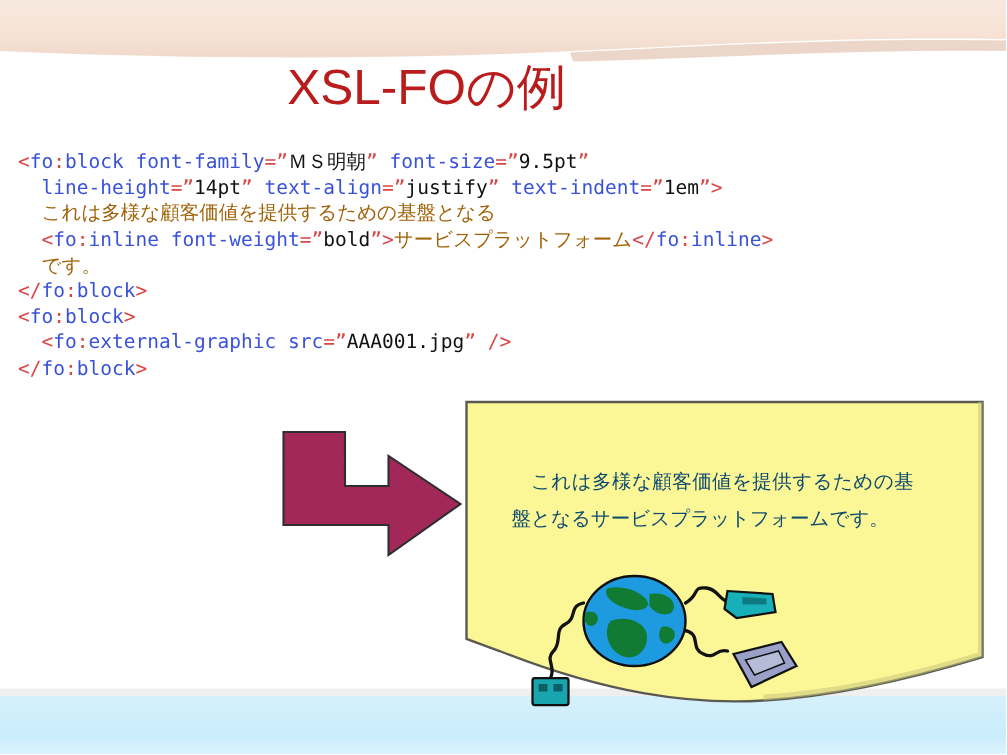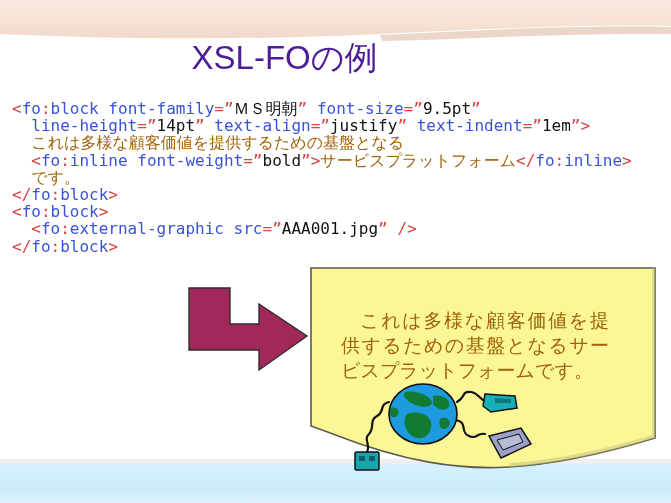--- a/index.html
+++ b/index.html
@@ -35,33 +35,33 @@
   }
 
   
   .title {
     position: absolute;
     left: 0; top: 38px;
     width: 569px;
     text-align: center;
     font-size: 33px;
     line-height: 40px;
-    color: #4c1d95;
+    color: #b91c1c;
     letter-spacing: 0px;
     white-space: pre;
   }
 
   
   .code {
     position: absolute;
     left: 12px;
     top: 100px;
     width: 640px;
     font-family: "DejaVu Sans Mono", "Liberation Mono", monospace;
-    font-size: 16px;
+    font-size: 13px;
     line-height: 17.2px;
     color: #000000;
     white-space: pre;
   }
   .code .ln { display: block; white-space: pre; }
   .t-punct { color: #d94646; }
   .t-ns    { color: #3a52d8; }
   .t-tag   { color: #3a52d8; }
   .t-attr  { color: #3a52d8; }
   .t-eq    { color: #d94646; }
@@ -83,23 +83,23 @@
     left: 309px;
     top: 266px;
     width: 348px;
     height: 237px;
   }
   .callout-text {
     position: absolute;
     left: 341px;
     top: 308px;
     width: 268px;
-    font-size: 19px;
+    font-size: 13px;
     line-height: 25px;
-    color: #a16207;
+    color: #0c4a6e;
     text-indent: 1em;
     text-align: justify;
     font-family: Liberation Serif, serif;
   }
   .network-art {
     position: absolute;
     left: 345px;
     top: 382px;
     width: 190px;
     height: 105px;

